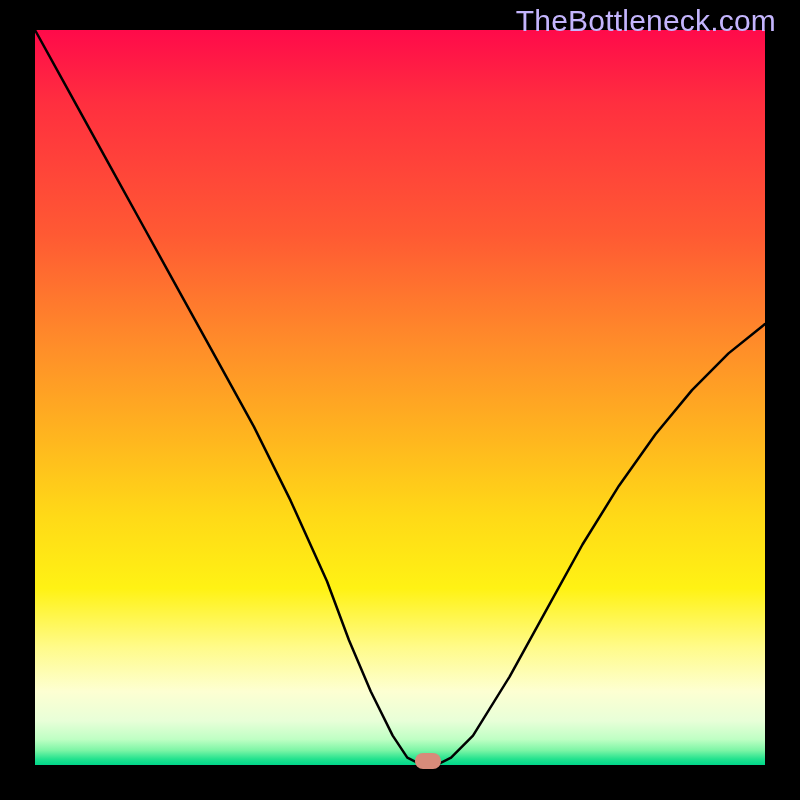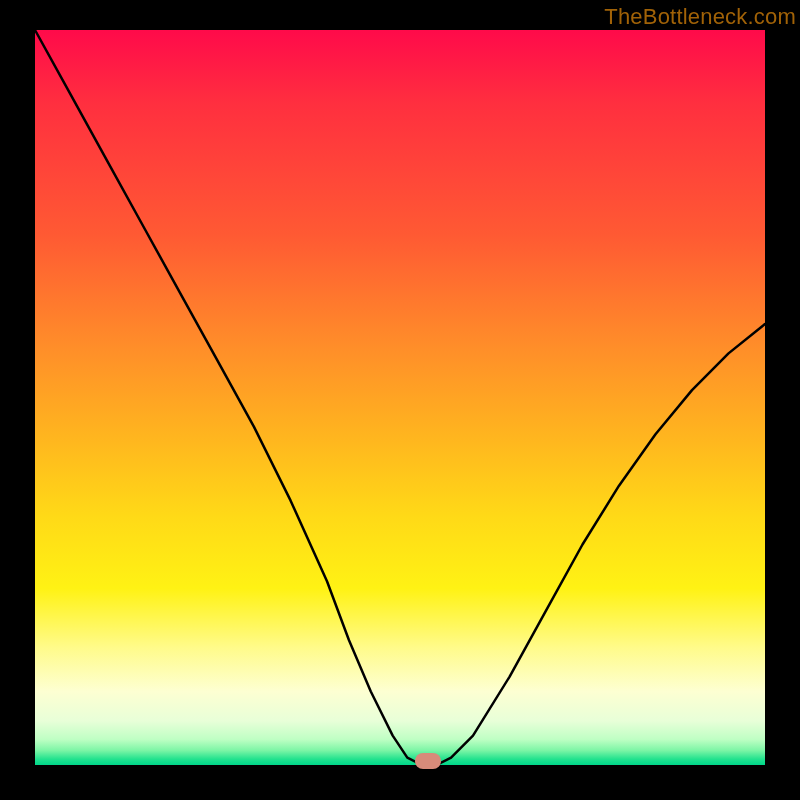--- a/index.html
+++ b/index.html
@@ -13,23 +13,23 @@
   }
   .frame {
     position: relative;
     width: 800px;
     height: 800px;
     background: #000;
   }
   .watermark {
     position: absolute;
     top: 4px;
-    right: 4px;
-    color: #a16207;
-    font-size: 22px;
+    right: 24px;
+    color: #c4b5fd;
+    font-size: 30px;
     font-weight: 500;
     letter-spacing: 0.2px;
     z-index: 20;
   }
   .plot-outer {
     position: absolute;
     left: 35px;
     top: 30px;
     width: 730px;
     height: 735px;

